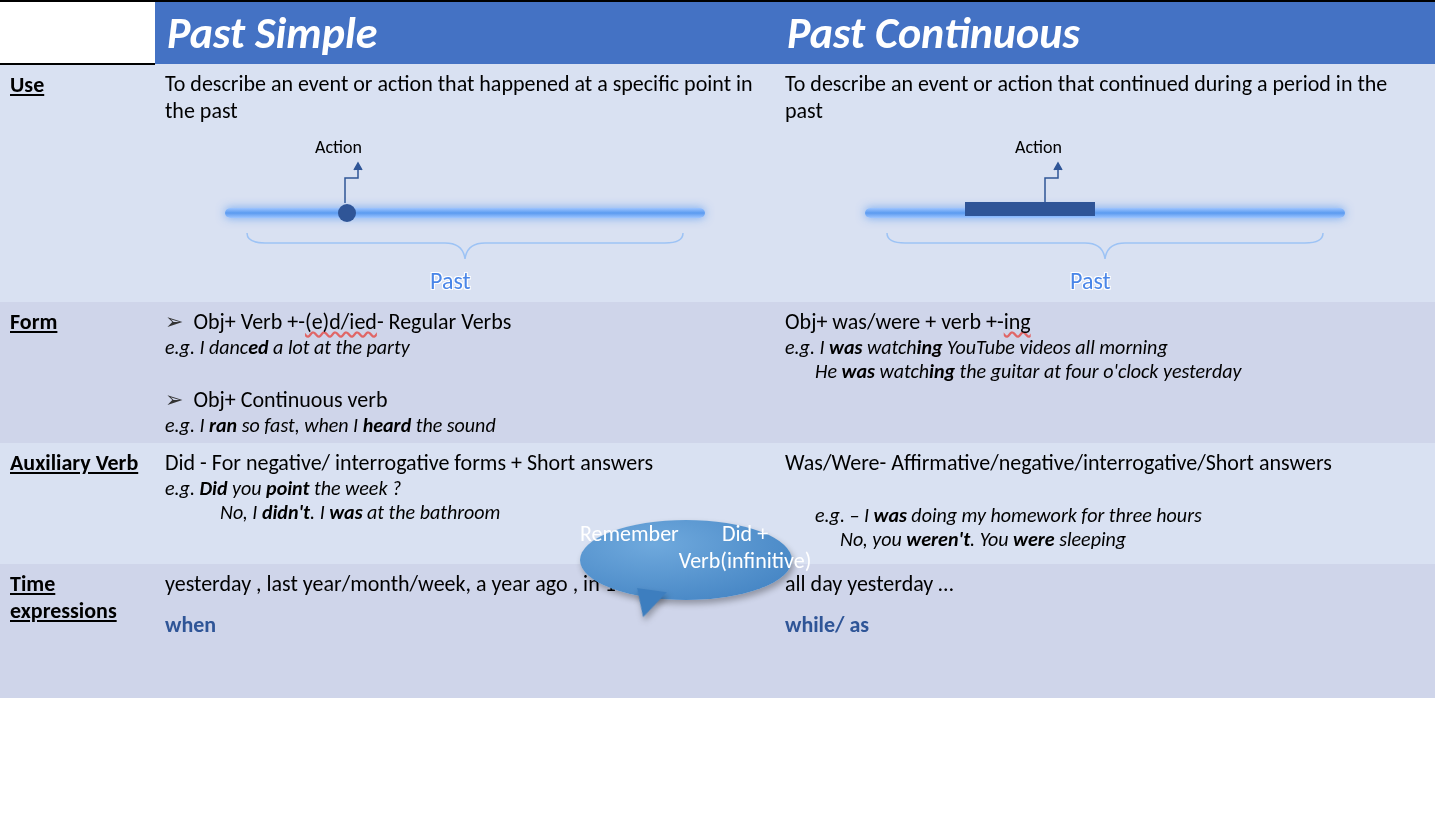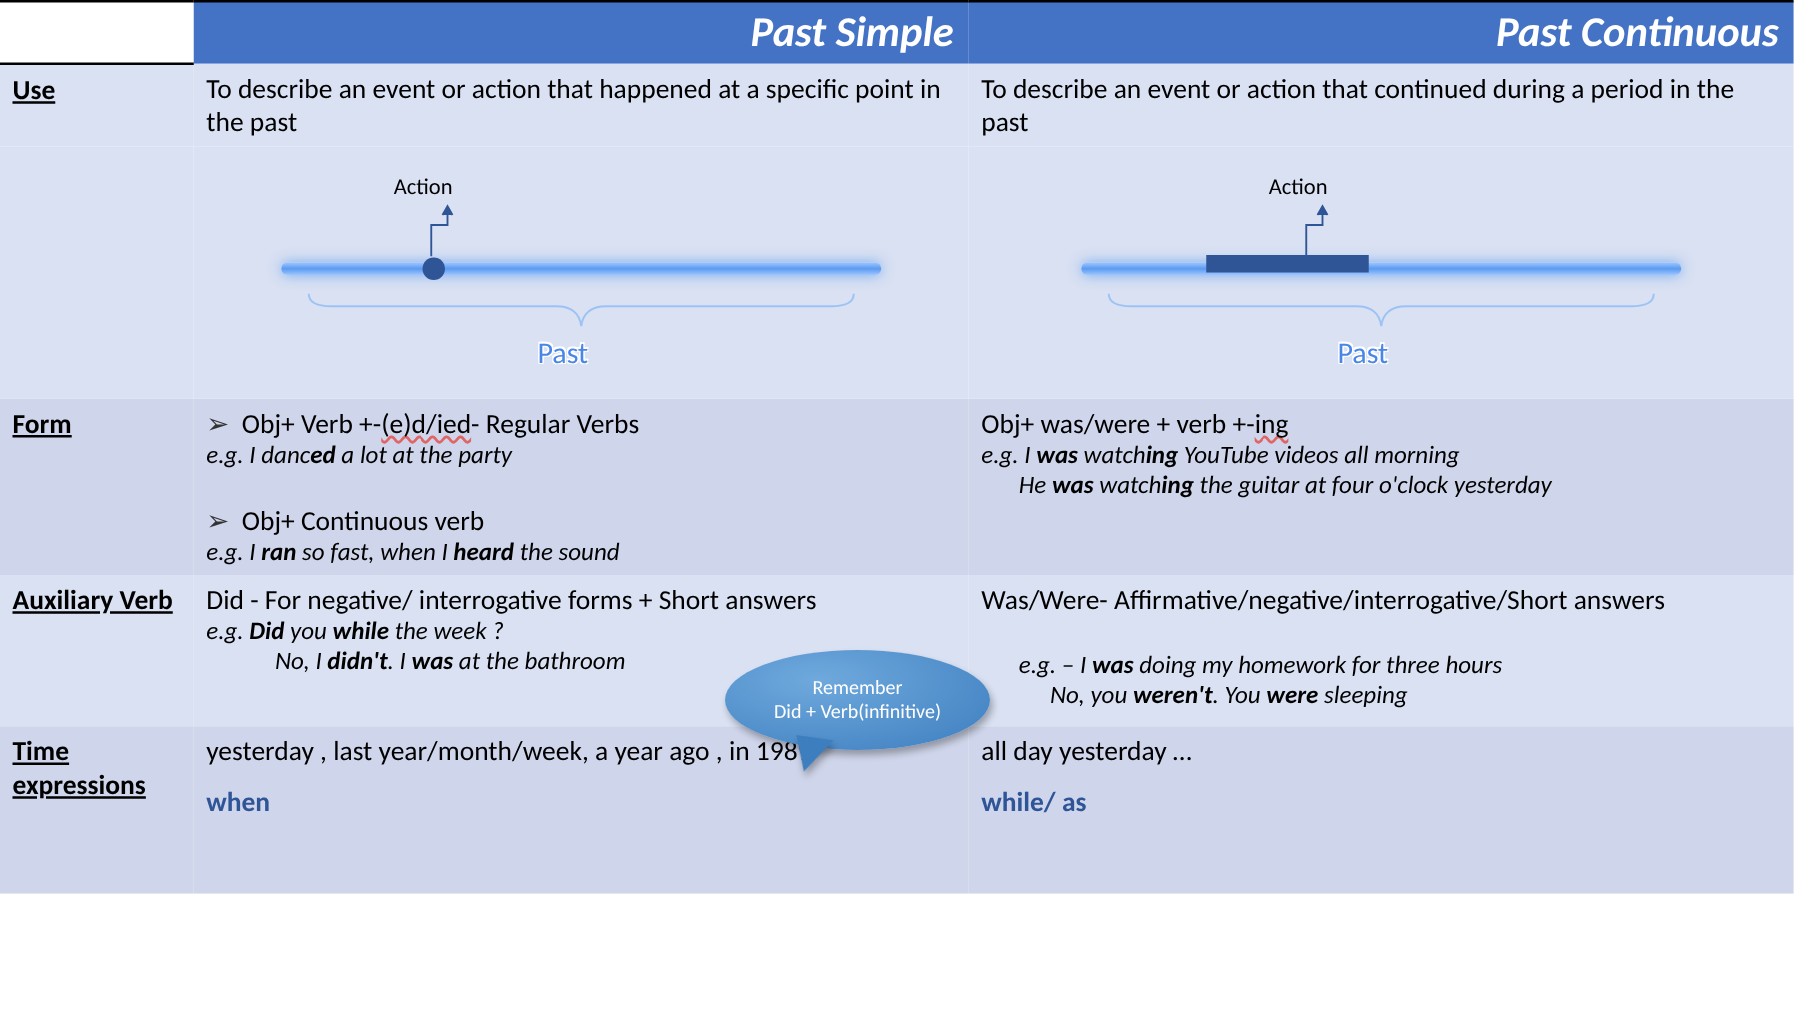--- a/index.html
+++ b/index.html
@@ -23,22 +23,22 @@
     font-size: 22px;
   }
   col.c1 { width: 155px; }
   col.c2 { width: 620px; }
   col.c3 { width: 660px; }
   tr.header th {
     background: #4472c4;
     color: #fff;
     font-style: italic;
     font-weight: bold;
-    font-size: 34px;
-    text-align: right;
+    font-size: 44px;
+    text-align: left;
     padding: 4px 12px;
   }
   tr.header th.corner {
     background: #fff;
     border-bottom: 2px solid #000;
   }
   .labelcell {
     font-weight: bold;
     font-size: 22px;
     color: #000;
@@ -48,21 +48,21 @@
   .even td { background: #cfd5ea; }
   .diagram-cell {
     text-align: center;
     position: relative;
     padding-bottom: 10px;
   }
   .diagram-wrap {
     position: relative;
     width: 480px;
     height: 160px;
-    margin: 15px auto;
+    margin: 0 auto;
   }
   .action-label {
     position: absolute;
     top: 0;
     font-size: 18px;
     color: #000;
   }
   .timeline {
     position: absolute;
     top: 72px;
@@ -115,25 +115,24 @@
     top: 520px;
     left: 580px;
     z-index: 50;
   }
   .bubble-shape {
     background: radial-gradient(ellipse at 35% 30%, #6fa9dd, #3d7ebf);
     width: 212px;
     height: 80px;
     border-radius: 50%;
     color: #fff;
-    font-size: 16px;
+    font-size: 22px;
     text-align: center;
     display: flex;
-    flex-direction: column;
-    justify-content: center;
+    justify-content: space-between;
     box-shadow: 2px 4px 6px rgba(0,0,0,0.3);
     position: relative;
   }
   .bubble-tail {
     position: absolute;
     bottom: -18px;
     left: 55px;
     width: 0; height: 0;
     border-left: 10px solid transparent;
     border-right: 20px solid transparent;
@@ -218,21 +217,21 @@
       <div><span>Obj+ was/were + verb +-</span><span class="uline-red">ing</span></div>
       <div class="eg"><span>e.g. I </span><b>was</b><span> watch</span><b>ing</b><span> YouTube videos all morning</span></div>
       <div class="eg indent"><span>He </span><b>was</b><span> watch</span><b>ing</b><span> the guitar at four o'clock yesterday</span></div>
     </td>
   </tr>
 
   <tr class="odd">
     <td class="labelcell">Auxiliary Verb</td>
     <td style="padding-bottom:40px;">
       <div>Did  - For negative/ interrogative forms + Short answers</div>
-      <div class="eg"><span>e.g. </span><b>Did</b><span> you </span><b>while</b><span> the week ?</span></div>
+      <div class="eg"><span>e.g. </span><b>Did</b><span> you </span><b>point</b><span> the week ?</span></div>
       <div class="eg indent2"><span>No, I </span><b>didn't</b><span>. I </span><b>was</b><span> at the bathroom</span></div>
     </td>
     <td>
       <div>Was/Were- Affirmative/negative/interrogative/Short answers</div>
       <br>
       <div class="eg indent"><span>e.g. – I </span><b>was</b><span> doing my homework for three hours</span></div>
       <div class="eg indent2"><span>No, you </span><b>weren't</b><span>. You </span><b>were</b><span> sleeping</span></div>
     </td>
   </tr>
 

